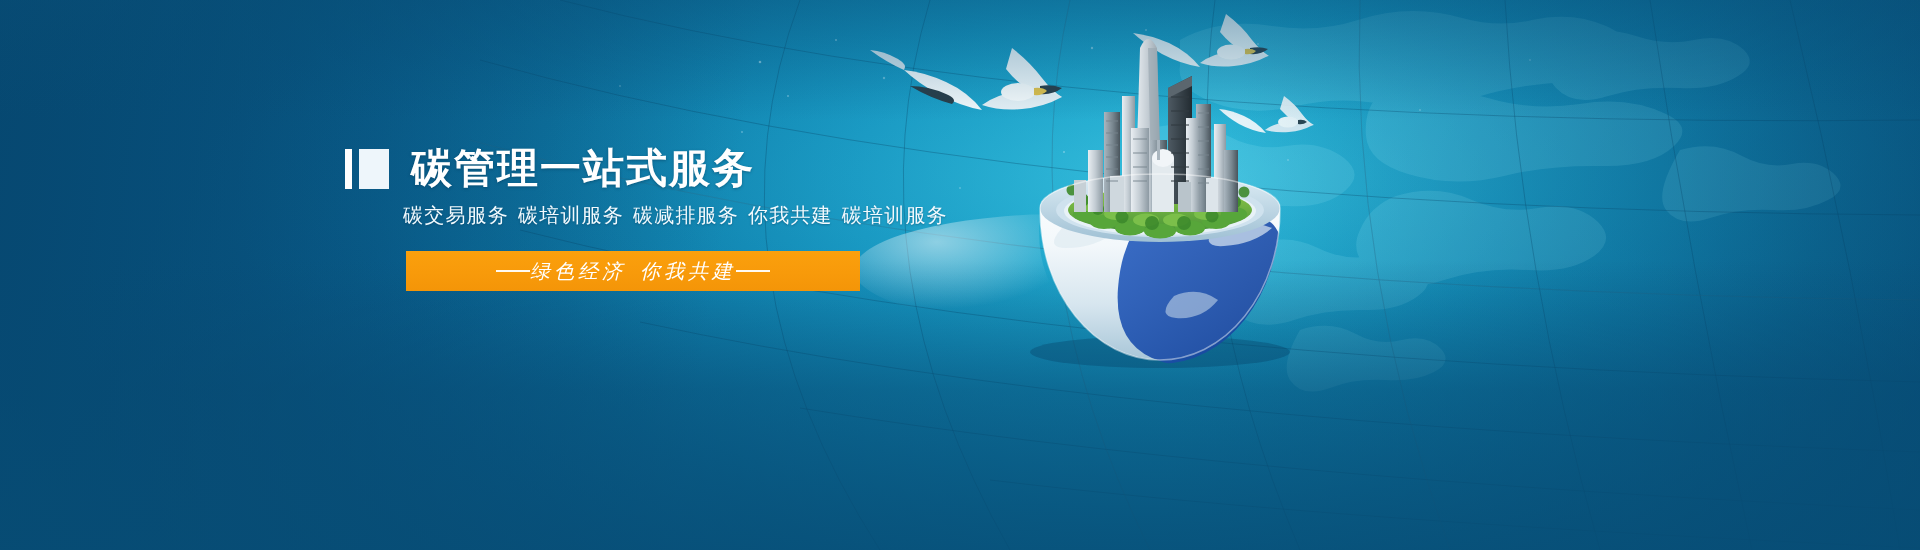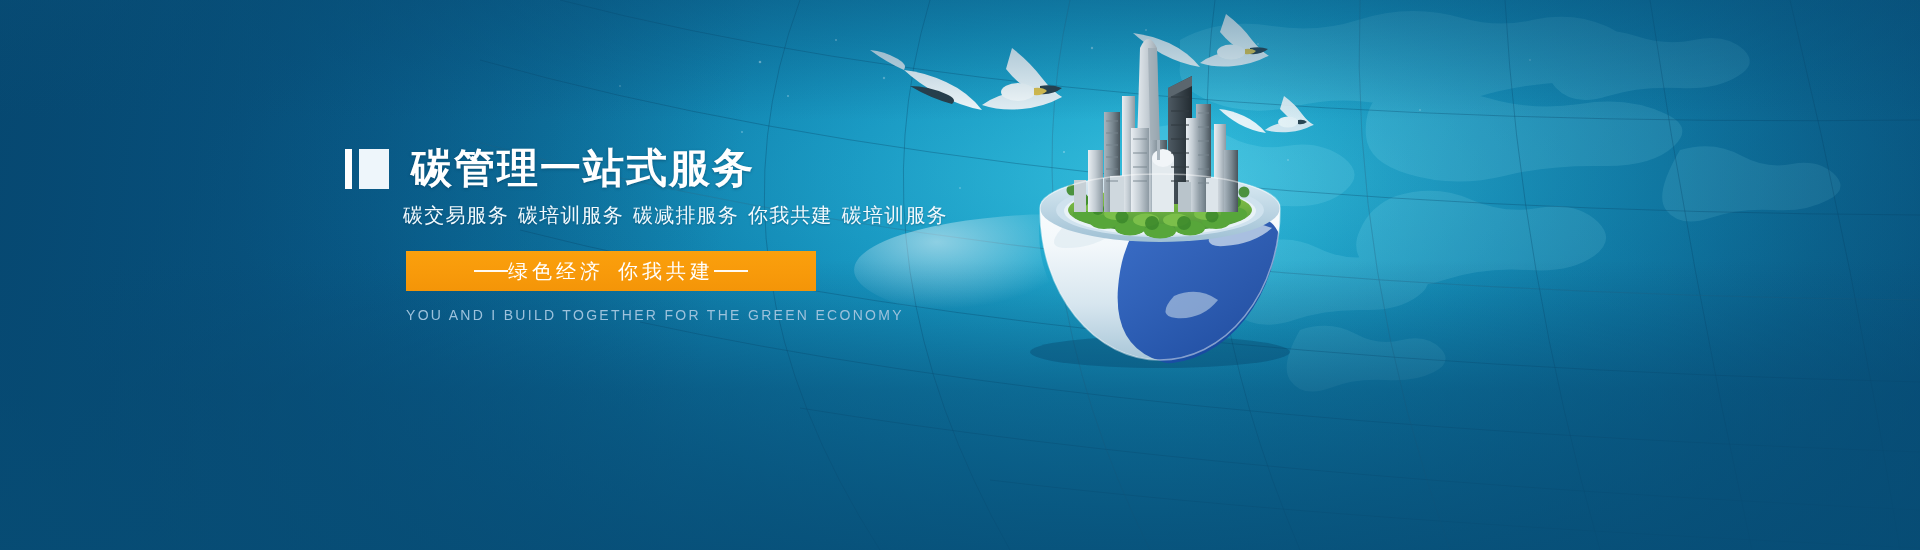--- a/index.html
+++ b/index.html
@@ -59,23 +59,23 @@
     margin-top:13px; margin-left:58px;
     font-family:"DejaVu Sans","Liberation Sans",sans-serif;
     font-size:20px; font-weight:400; color:#f2fafe;
     letter-spacing:1.2px; white-space:nowrap;
     text-shadow:0 1px 2px rgba(4,50,80,.4);
   }
   .sub-title .gap{ display:inline-block; width:9px; }
 
   .orange-bar{
     margin-top:22px; margin-left:61px;
-    width:410px; height:40px;
+    width:454px; height:40px;
     background:linear-gradient(180deg,#fba00c 0%,#f89a0a 55%,#f49508 100%);
-    display:flex; align-items:center; justify-content:center; 
+    display:flex; align-items:center; justify-content:center; font-style:italic;
   }
   .dash{ display:inline-block; width:34px; height:2px; background:#ffffff; opacity:.95; }
   .bar-text{
     font-family:"DejaVu Sans","Liberation Sans",sans-serif;
     font-size:20px; font-weight:400; color:#ffffff;
     letter-spacing:4px; white-space:nowrap;
   }
   .bar-text .mid{ display:inline-block; width:14px; }
 
   .eng-tag{
@@ -354,16 +354,15 @@
     <div class="sub-title">
       <span>碳交易服务</span><span class="gap"></span><span>碳培训服务</span><span class="gap"></span><span>碳减排服务</span><span class="gap"></span><span>你我共建</span><span class="gap"></span><span>碳培训服务</span>
     </div>
 
     <div class="orange-bar">
       <span class="dash"></span>
       <span class="bar-text"><span>绿色经济</span><span class="mid"></span><span>你我共建</span></span>
       <span class="dash"></span>
     </div>
 
-    <div class="eng-tag">YOU AND I BUILD TOGETHER FOR THE GREEN ECONOMY</div>
   </div>
 
 </div>
 
 </body></html>

